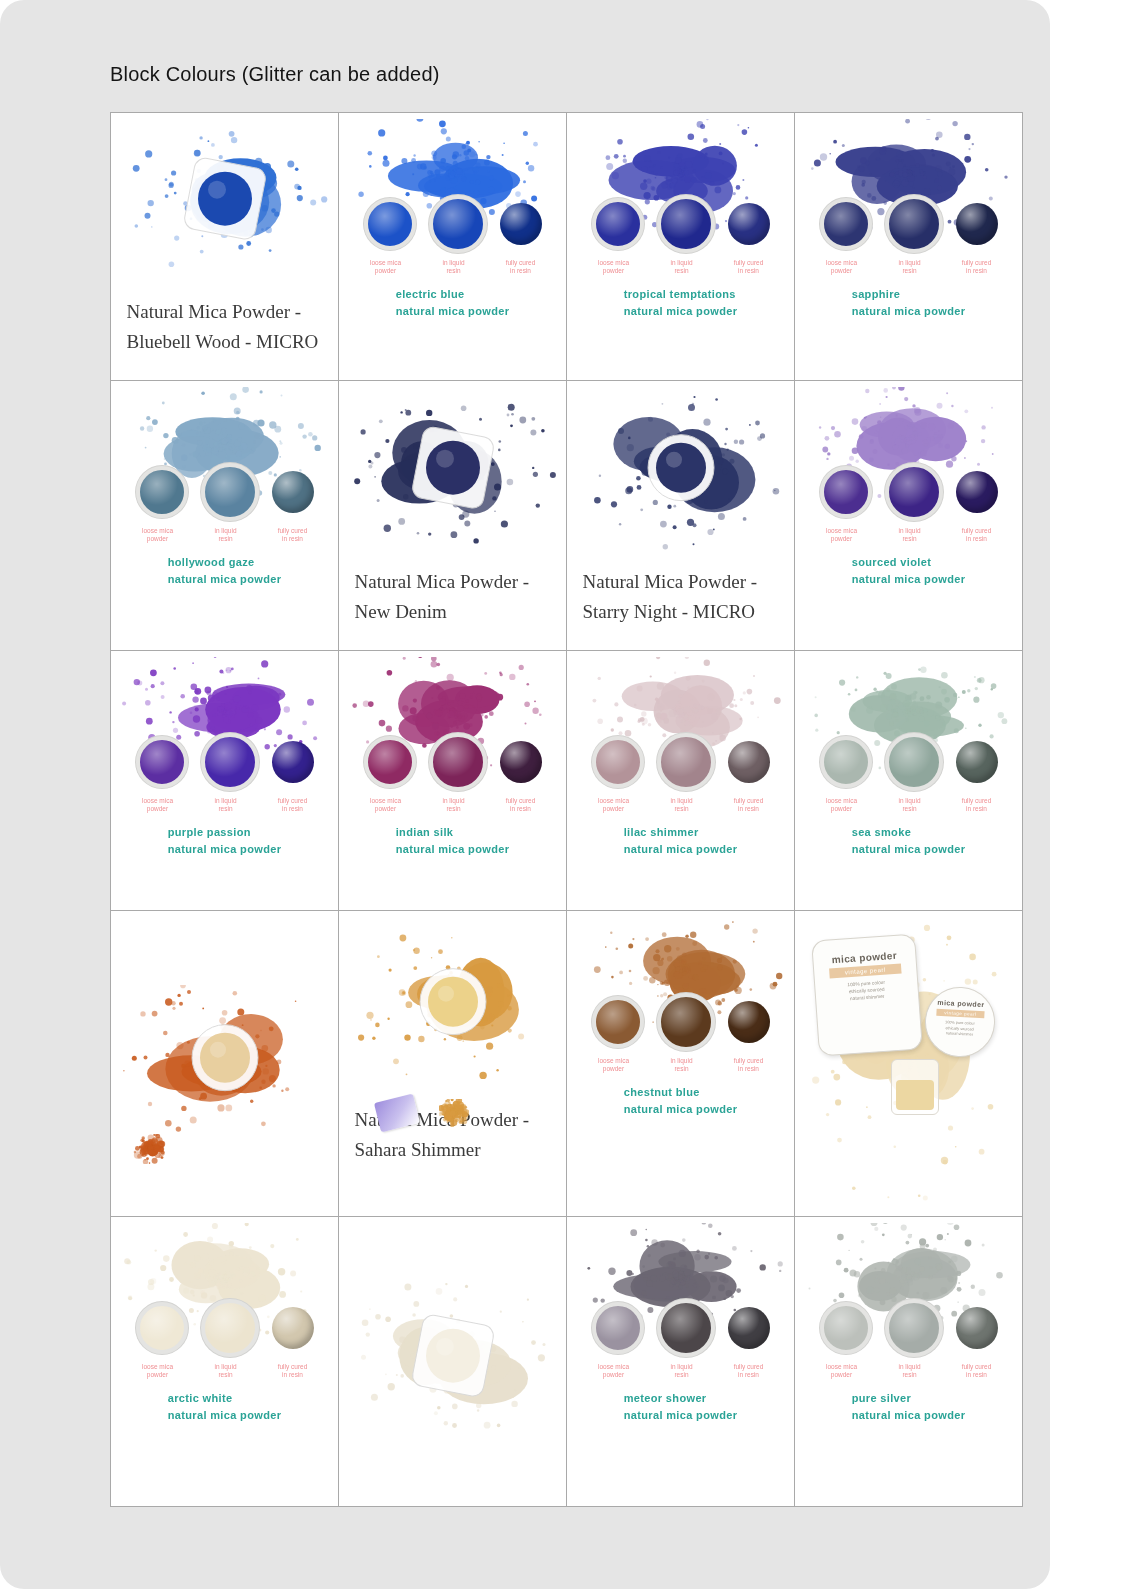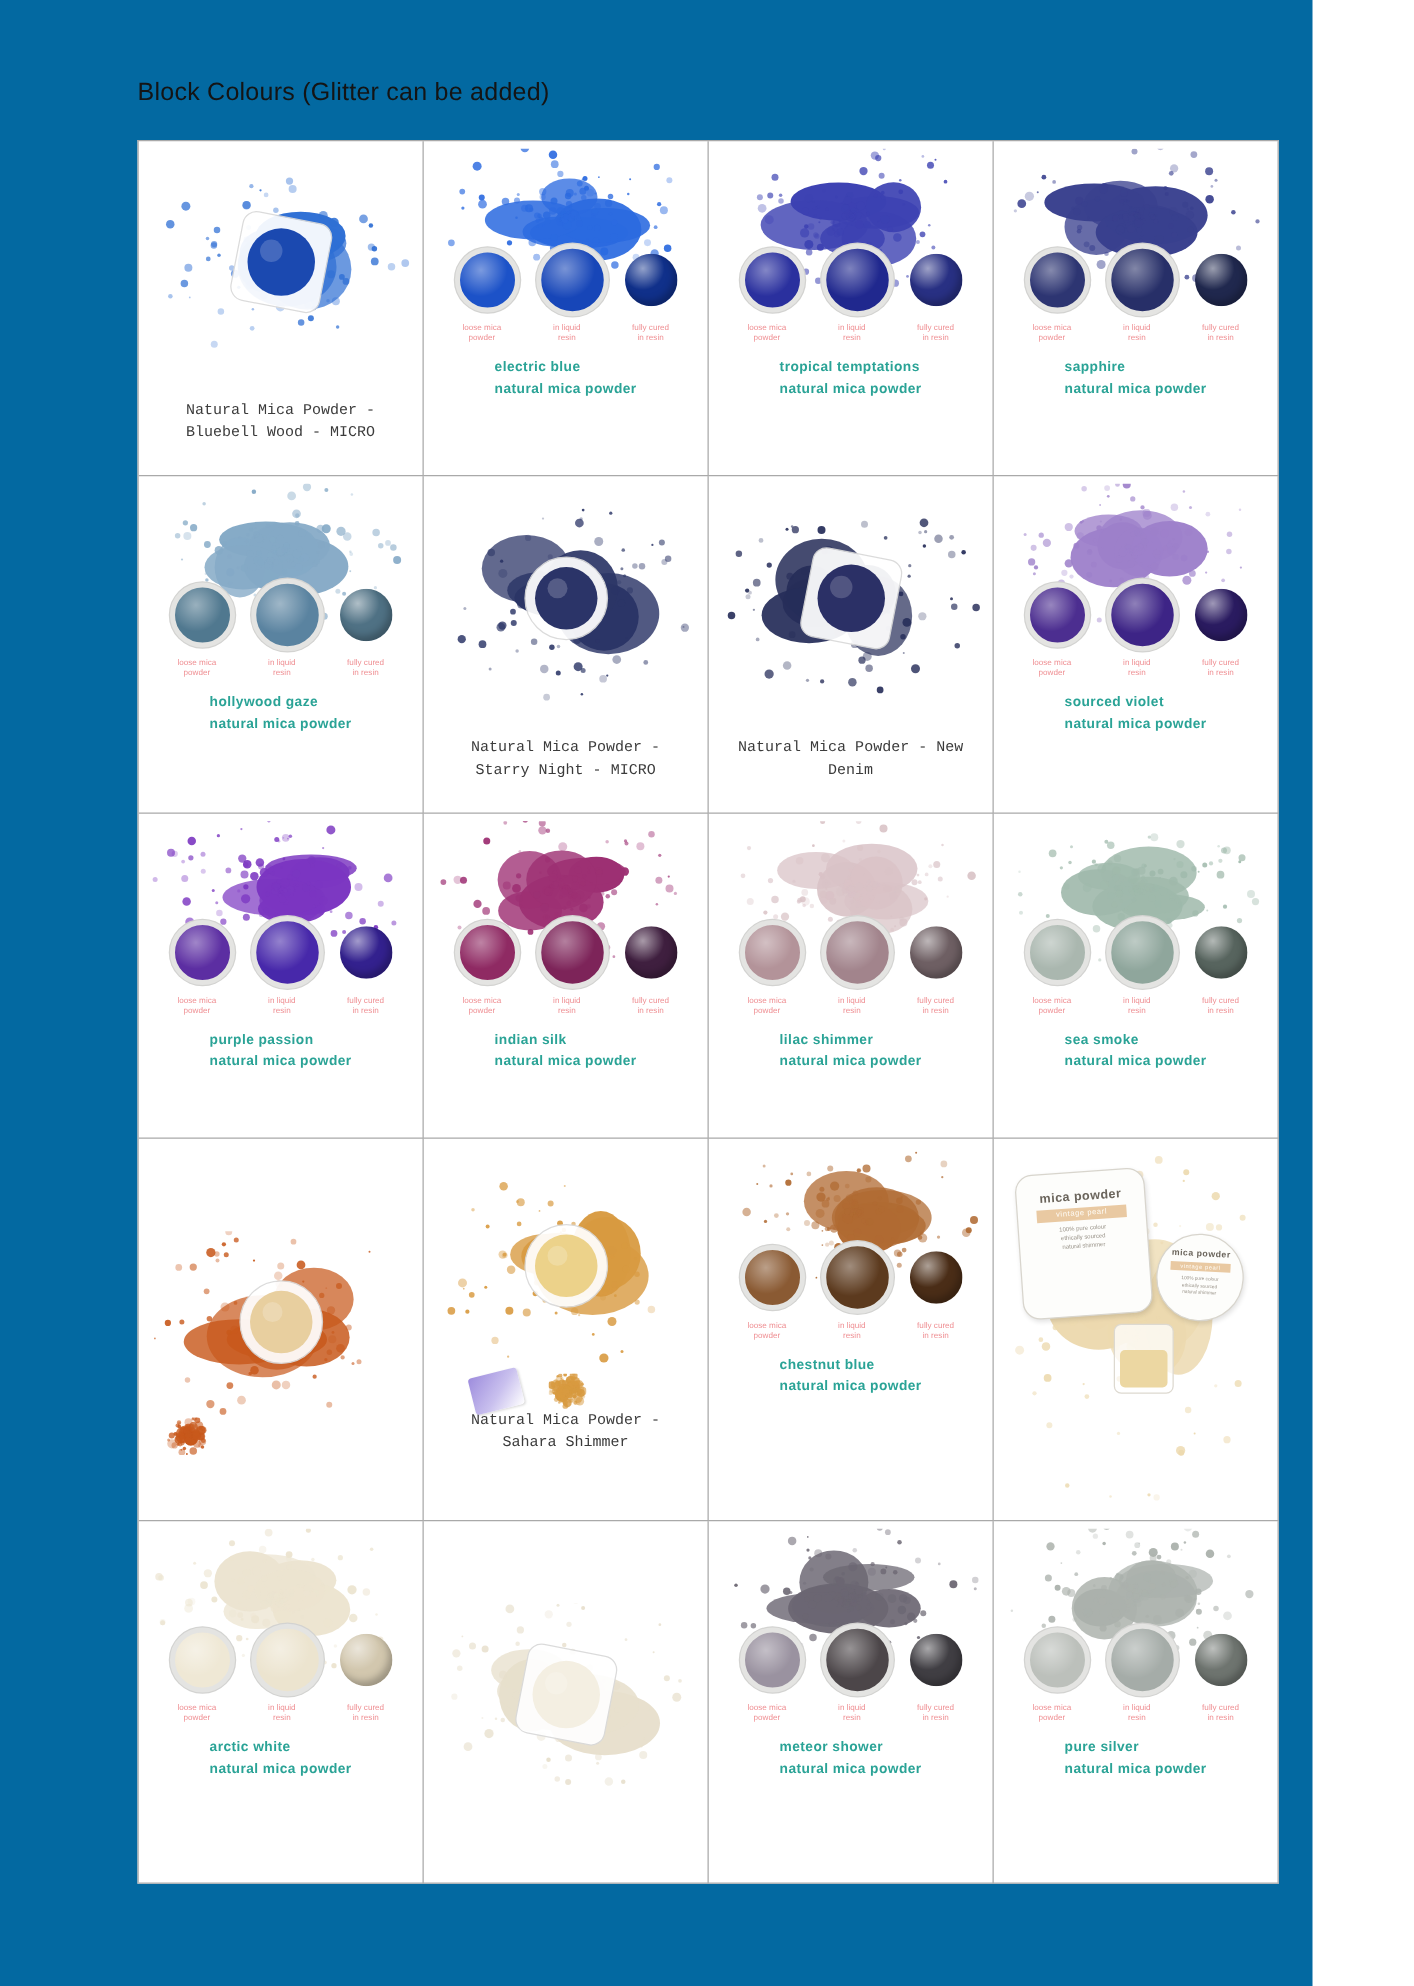--- a/index.html
+++ b/index.html
@@ -1,17 +1,17 @@
 <!DOCTYPE html>
 <html style="--teal: #2aa396; --pink: #ef8f93;"><head>
 <meta charset="utf-8">
 <style>
   html,body{margin:0;padding:0;background:#ffffff;}
-  #page{position:relative;width:1050px;height:1589px;background:#0369a1;overflow:hidden;
-        font-family:"Liberation Sans",sans-serif;}
+  #page{position:relative;width:1050px;height:1589px;background:#e5e5e5;overflow:hidden;
+        font-family:"Liberation Sans",sans-serif;border-radius:24px;}
   #title{position:absolute;left:110px;top:63px;font-size:20px;color:#141414;letter-spacing:.2px;}
   #grid{position:absolute;left:110px;top:112px;display:grid;
         grid-template-columns:repeat(4,228px);
         grid-template-rows:268px 270px 260px 306px 290px;
         border-top:1px solid #a9a9a9;border-left:1px solid #a9a9a9;background:#fff;}
   .cell{border-right:1px solid #a9a9a9;border-bottom:1px solid #a9a9a9;position:relative;
         box-sizing:border-box;display:flex;flex-direction:column;align-items:center;overflow:hidden;}
   
   .cell.swatch{justify-content:flex-start;padding-top:6px;}
   .splash{line-height:0;}
@@ -26,22 +26,22 @@
         box-shadow:inset -3px -4px 6px rgba(0,0,0,.25);}
   .jarlabels{display:flex;gap:13px;margin-top:6px;position:relative;z-index:2;}
   .jl{width:52px;text-align:center;font-size:6.5px;line-height:1.2;color:var(--pink);}
   .jl:nth-child(2){width:58px;}
   .jl:nth-child(3){width:50px;}
   .cap{margin-top:11px;text-align:left;position:relative;z-index:2;}
   .capname,.capsub{font-size:11px;font-weight:bold;color:var(--teal);letter-spacing:.35px;line-height:1.55;}
   
   .cell.photo{justify-content:space-between;}
   .cell.photo .splasharea{flex:1;display:flex;align-items:center;justify-content:center;width:100%;}
-  .photocap{font-family:Liberation Mono, monospace;font-size:12px;color:#3b3b3b;line-height:1.55;
-        text-align:center;max-width:196px;padding-bottom:24px;}
+  .photocap{font-family:Liberation Serif, serif;font-size:19px;color:#3b3b3b;line-height:1.55;
+        max-width:196px;padding-bottom:24px;}
   .cell.photo.tight .photocap{padding-bottom:12px;}
   .cell.photo.high .photocap{padding-bottom:52px;}
   .extra{position:absolute;z-index:1;line-height:0;}
   
   .cell.product{display:block;}
   .prodbg{position:absolute;left:0;top:0;width:100%;height:100%;}
   .tin{position:absolute;background:#fdfdfb;border:1px solid #d8d5cd;box-shadow:1px 2px 4px rgba(0,0,0,.12);
        display:flex;flex-direction:column;align-items:center;z-index:2;}
   .tin.big{left:20px;top:26px;width:104px;height:116px;border-radius:14px;transform:rotate(-4deg);padding-top:14px;box-sizing:border-box;}
   .tin.small{left:130px;top:76px;width:70px;height:70px;border-radius:50%;transform:rotate(3deg);padding-top:12px;box-sizing:border-box;}
@@ -760,146 +760,20 @@
           </div>
         </div>
         <div class="cap">
           <div class="capname">hollywood gaze</div>
           <div class="capsub">natural mica powder</div>
         </div>
       </div>
       <div class="cell photo">
         <div class="splasharea">
           <div class="splash"><svg width="214" height="158" viewBox="0 0 214 158" xmlns="http://www.w3.org/2000/svg">
-              <ellipse cx="74.8" cy="49.0" rx="35.4" ry="27.1" fill="#2b3566" opacity="0.74"></ellipse>
-              <ellipse cx="137.2" cy="87.4" rx="27.8" ry="27.1" fill="#2b3566" opacity="0.99"></ellipse>
-              <ellipse cx="140.6" cy="84.8" rx="40.8" ry="32.5" fill="#2b3566" opacity="0.82"></ellipse>
-              <ellipse cx="118.5" cy="64.8" rx="29.8" ry="30.7" fill="#2b3566" opacity="0.92"></ellipse>
-              <ellipse cx="86.0" cy="66.2" rx="26.2" ry="14.5" fill="#2b3566" opacity="0.83"></ellipse>
-              <ellipse cx="100.8" cy="72.2" rx="35.3" ry="15.4" fill="#2b3566" opacity="0.98"></ellipse>
-              <circle cx="46.1" cy="129.2" r="1.2" fill="#2b3566" opacity="0.43"></circle>
-              <circle cx="109.9" cy="45.7" r="2.7" fill="#2b3566" opacity="0.41"></circle>
-              <circle cx="108.6" cy="71.3" r="1.7" fill="#2b3566" opacity="0.64"></circle>
-              <circle cx="76.5" cy="24.3" r="2.5" fill="#2b3566" opacity="0.29"></circle>
-              <circle cx="23.4" cy="105.3" r="3.3" fill="#2b3566" opacity="0.84"></circle>
-              <circle cx="155.1" cy="104.2" r="0.7" fill="#2b3566" opacity="0.84"></circle>
-              <circle cx="56.3" cy="52.7" r="3.6" fill="#2b3566" opacity="0.32"></circle>
-              <circle cx="109.1" cy="46.4" r="3.0" fill="#2b3566" opacity="0.87"></circle>
-              <circle cx="149.4" cy="59.8" r="1.6" fill="#2b3566" opacity="0.30"></circle>
-              <circle cx="109.3" cy="98.9" r="3.5" fill="#2b3566" opacity="0.49"></circle>
-              <circle cx="83.3" cy="73.2" r="3.3" fill="#2b3566" opacity="0.34"></circle>
-              <circle cx="152.6" cy="34.1" r="1.4" fill="#2b3566" opacity="0.69"></circle>
-              <circle cx="86.1" cy="76.8" r="1.0" fill="#2b3566" opacity="0.66"></circle>
-              <circle cx="161.9" cy="46.7" r="2.2" fill="#2b3566" opacity="0.39"></circle>
-              <circle cx="81.3" cy="107.4" r="2.6" fill="#2b3566" opacity="0.52"></circle>
-              <circle cx="121.3" cy="54.8" r="3.0" fill="#2b3566" opacity="0.71"></circle>
-              <circle cx="102.3" cy="78.0" r="3.3" fill="#2b3566" opacity="0.28"></circle>
-              <circle cx="146.2" cy="66.4" r="3.1" fill="#2b3566" opacity="0.33"></circle>
-              <circle cx="107.4" cy="88.9" r="1.8" fill="#2b3566" opacity="0.79"></circle>
-              <circle cx="81.3" cy="65.0" r="2.7" fill="#2b3566" opacity="0.32"></circle>
-              <circle cx="147.4" cy="121.6" r="3.5" fill="#2b3566" opacity="0.41"></circle>
-              <circle cx="106.8" cy="73.7" r="2.2" fill="#2b3566" opacity="0.46"></circle>
-              <circle cx="100.8" cy="111.2" r="1.4" fill="#2b3566" opacity="0.37"></circle>
-              <circle cx="131.9" cy="106.8" r="1.7" fill="#2b3566" opacity="0.27"></circle>
-              <circle cx="139.8" cy="134.4" r="0.9" fill="#2b3566" opacity="0.87"></circle>
-              <circle cx="105.1" cy="72.3" r="2.4" fill="#2b3566" opacity="0.75"></circle>
-              <circle cx="116.8" cy="64.1" r="1.9" fill="#2b3566" opacity="0.58"></circle>
-              <circle cx="157.9" cy="66.3" r="2.5" fill="#2b3566" opacity="0.49"></circle>
-              <circle cx="114.0" cy="72.7" r="2.6" fill="#2b3566" opacity="0.56"></circle>
-              <circle cx="88.4" cy="55.8" r="3.5" fill="#2b3566" opacity="0.41"></circle>
-              <circle cx="97.1" cy="68.3" r="3.4" fill="#2b3566" opacity="0.73"></circle>
-              <circle cx="108.6" cy="57.0" r="1.3" fill="#2b3566" opacity="0.50"></circle>
-              <circle cx="55.3" cy="42.9" r="1.3" fill="#2b3566" opacity="0.92"></circle>
-              <circle cx="110.6" cy="76.9" r="3.1" fill="#2b3566" opacity="0.66"></circle>
-              <circle cx="100.7" cy="53.0" r="3.5" fill="#2b3566" opacity="0.31"></circle>
-              <circle cx="83.8" cy="70.4" r="1.7" fill="#2b3566" opacity="0.94"></circle>
-              <circle cx="95.5" cy="111.7" r="2.2" fill="#2b3566" opacity="0.88"></circle>
-              <circle cx="94.0" cy="63.0" r="2.7" fill="#2b3566" opacity="0.32"></circle>
-              <circle cx="109.0" cy="80.2" r="1.5" fill="#2b3566" opacity="0.76"></circle>
-              <circle cx="113.0" cy="97.2" r="1.6" fill="#2b3566" opacity="0.66"></circle>
-              <circle cx="131.6" cy="58.8" r="1.9" fill="#2b3566" opacity="0.84"></circle>
-              <circle cx="85.9" cy="53.4" r="3.0" fill="#2b3566" opacity="0.79"></circle>
-              <circle cx="64.4" cy="83.3" r="2.3" fill="#2b3566" opacity="0.82"></circle>
-              <circle cx="92.0" cy="68.9" r="0.9" fill="#2b3566" opacity="0.89"></circle>
-              <circle cx="88.4" cy="8.8" r="0.9" fill="#2b3566" opacity="0.28"></circle>
-              <circle cx="25.9" cy="80.8" r="1.2" fill="#2b3566" opacity="0.38"></circle>
-              <circle cx="94.2" cy="39.4" r="2.0" fill="#2b3566" opacity="0.27"></circle>
-              <circle cx="99.2" cy="70.5" r="3.3" fill="#2b3566" opacity="0.40"></circle>
-              <circle cx="120.5" cy="2.0" r="1.1" fill="#2b3566" opacity="0.90"></circle>
-              <circle cx="106.8" cy="75.5" r="2.5" fill="#2b3566" opacity="0.94"></circle>
-              <circle cx="105.1" cy="72.1" r="3.1" fill="#2b3566" opacity="0.50"></circle>
-              <circle cx="119.5" cy="149.3" r="1.0" fill="#2b3566" opacity="0.87"></circle>
-              <circle cx="151.1" cy="76.6" r="3.0" fill="#2b3566" opacity="0.30"></circle>
-              <circle cx="97.8" cy="73.8" r="0.7" fill="#2b3566" opacity="0.33"></circle>
-              <circle cx="115.8" cy="105.8" r="3.3" fill="#2b3566" opacity="0.68"></circle>
-              <circle cx="54.7" cy="95.7" r="3.5" fill="#2b3566" opacity="0.66"></circle>
-              <circle cx="111.3" cy="91.4" r="0.7" fill="#2b3566" opacity="0.86"></circle>
-              <circle cx="111.1" cy="59.8" r="3.1" fill="#2b3566" opacity="0.44"></circle>
-              <circle cx="183.5" cy="28.0" r="2.4" fill="#2b3566" opacity="0.58"></circle>
-              <circle cx="142.6" cy="4.5" r="1.3" fill="#2b3566" opacity="0.82"></circle>
-              <circle cx="200.8" cy="95.5" r="0.8" fill="#2b3566" opacity="0.43"></circle>
-              <circle cx="151.5" cy="49.0" r="1.2" fill="#2b3566" opacity="0.62"></circle>
-              <circle cx="91.3" cy="151.7" r="2.7" fill="#2b3566" opacity="0.26"></circle>
-              <circle cx="201.9" cy="96.2" r="3.3" fill="#2b3566" opacity="0.42"></circle>
-              <circle cx="175.9" cy="29.9" r="0.9" fill="#2b3566" opacity="0.83"></circle>
-              <circle cx="107.5" cy="71.7" r="3.3" fill="#2b3566" opacity="0.47"></circle>
-              <circle cx="85.9" cy="74.3" r="3.4" fill="#2b3566" opacity="0.50"></circle>
-              <circle cx="121.9" cy="48.3" r="2.4" fill="#2b3566" opacity="0.29"></circle>
-              <circle cx="167.6" cy="47.0" r="2.6" fill="#2b3566" opacity="0.44"></circle>
-              <circle cx="102.1" cy="72.3" r="2.2" fill="#2b3566" opacity="0.80"></circle>
-              <circle cx="101.3" cy="40.0" r="0.9" fill="#2b3566" opacity="0.71"></circle>
-              <circle cx="110.8" cy="73.3" r="1.3" fill="#2b3566" opacity="0.91"></circle>
-              <circle cx="153.7" cy="54.6" r="1.2" fill="#2b3566" opacity="0.60"></circle>
-              <circle cx="91.5" cy="69.3" r="2.4" fill="#2b3566" opacity="0.73"></circle>
-              <circle cx="89.4" cy="129.1" r="3.4" fill="#2b3566" opacity="0.36"></circle>
-              <circle cx="185.5" cy="43.6" r="2.4" fill="#2b3566" opacity="0.32"></circle>
-              <circle cx="120.1" cy="-3.2" r="2.2" fill="#2b3566" opacity="0.51"></circle>
-              <circle cx="128.1" cy="73.4" r="3.1" fill="#2b3566" opacity="0.64"></circle>
-              <circle cx="170.6" cy="123.9" r="1.9" fill="#2b3566" opacity="0.51"></circle>
-              <circle cx="40.0" cy="109.3" r="3.1" fill="#2b3566" opacity="0.82"></circle>
-              <circle cx="105.3" cy="51.6" r="3.1" fill="#2b3566" opacity="0.76"></circle>
-              <circle cx="118.6" cy="92.2" r="1.7" fill="#2b3566" opacity="0.44"></circle>
-              <circle cx="136.5" cy="137.0" r="3.1" fill="#2b3566" opacity="0.27"></circle>
-              <circle cx="113.0" cy="73.2" r="1.0" fill="#2b3566" opacity="0.70"></circle>
-              <circle cx="94.5" cy="77.6" r="2.4" fill="#2b3566" opacity="0.44"></circle>
-              <circle cx="120.5" cy="130.3" r="2.0" fill="#2b3566" opacity="0.67"></circle>
-              <circle cx="118.9" cy="9.1" r="1.3" fill="#2b3566" opacity="0.37"></circle>
-              <circle cx="188.5" cy="40.9" r="2.6" fill="#2b3566" opacity="0.55"></circle>
-              <circle cx="103.7" cy="79.9" r="2.2" fill="#2b3566" opacity="0.45"></circle>
-              <circle cx="47.0" cy="36.0" r="3.0" fill="#2b3566" opacity="0.58"></circle>
-              <circle cx="125.6" cy="53.9" r="2.5" fill="#2b3566" opacity="0.47"></circle>
-              <circle cx="75.8" cy="72.5" r="1.2" fill="#2b3566" opacity="0.52"></circle>
-              <circle cx="116.8" cy="62.1" r="1.3" fill="#2b3566" opacity="0.61"></circle>
-              <circle cx="55.9" cy="94.4" r="3.3" fill="#2b3566" opacity="0.78"></circle>
-              <circle cx="133.6" cy="62.7" r="2.6" fill="#2b3566" opacity="0.93"></circle>
-              <circle cx="117.5" cy="12.4" r="3.5" fill="#2b3566" opacity="0.74"></circle>
-              <circle cx="67.7" cy="114.8" r="1.4" fill="#2b3566" opacity="0.37"></circle>
-              <circle cx="70.9" cy="77.4" r="3.3" fill="#2b3566" opacity="0.60"></circle>
-              <circle cx="119.1" cy="81.6" r="2.6" fill="#2b3566" opacity="0.42"></circle>
-              <circle cx="109.3" cy="82.8" r="3.7" fill="#2b3566" opacity="0.45"></circle>
-              <circle cx="111.8" cy="66.5" r="2.2" fill="#2b3566" opacity="0.39"></circle>
-              <circle cx="108.9" cy="72.0" r="2.7" fill="#2b3566" opacity="0.75"></circle>
-              <circle cx="106.8" cy="79.3" r="3.1" fill="#2b3566" opacity="0.58"></circle>
-              <circle cx="115.9" cy="71.1" r="2.0" fill="#2b3566" opacity="0.37"></circle>
-              <circle cx="106.0" cy="63.3" r="2.5" fill="#2b3566" opacity="0.70"></circle>
-              <circle cx="100.6" cy="132.3" r="2.0" fill="#2b3566" opacity="0.88"></circle>
-              <circle cx="133.0" cy="27.2" r="3.6" fill="#2b3566" opacity="0.40"></circle>
-              <circle cx="136.8" cy="77.9" r="3.0" fill="#2b3566" opacity="0.39"></circle>
-              <circle cx="65.0" cy="92.4" r="2.4" fill="#2b3566" opacity="0.82"></circle>
-              <circle cx="116.5" cy="127.3" r="3.6" fill="#2b3566" opacity="0.81"></circle>
-              <circle cx="107" cy="72.68" r="33" fill="#ffffff" opacity="0.93" stroke="#d9d9d9"></circle>
-              <circle cx="107" cy="72.68" r="25" fill="#2b3468"></circle>
-              <circle cx="100" cy="64.68" r="8" fill="#ffffff" opacity="0.2"></circle>
-            </svg></div>
-        </div>
-        <div class="photocap">Natural Mica Powder - Starry Night - MICRO</div>
-      </div>
-      <div class="cell photo">
-        <div class="splasharea">
-          <div class="splash"><svg width="214" height="158" viewBox="0 0 214 158" xmlns="http://www.w3.org/2000/svg">
               <ellipse cx="75.3" cy="68.3" rx="20.3" ry="22.0" fill="#262d59" opacity="0.95"></ellipse>
               <ellipse cx="78.8" cy="76.1" rx="26.8" ry="19.7" fill="#262d59" opacity="0.90"></ellipse>
               <ellipse cx="83.4" cy="57.8" rx="37.1" ry="32.8" fill="#262d59" opacity="0.86"></ellipse>
               <ellipse cx="128.5" cy="86.8" rx="27.2" ry="31.9" fill="#262d59" opacity="0.71"></ellipse>
               <ellipse cx="73.3" cy="86.2" rx="38.0" ry="22.4" fill="#262d59" opacity="0.93"></ellipse>
               <ellipse cx="120.0" cy="68.0" rx="22.6" ry="22.1" fill="#262d59" opacity="0.88"></ellipse>
               <circle cx="162.0" cy="20.0" r="1.4" fill="#262d59" opacity="0.31"></circle>
               <circle cx="107.0" cy="76.9" r="1.4" fill="#262d59" opacity="0.78"></circle>
               <circle cx="23.7" cy="66.4" r="1.7" fill="#262d59" opacity="0.90"></circle>
               <circle cx="57.9" cy="54.9" r="2.8" fill="#262d59" opacity="0.63"></circle>
@@ -1010,20 +884,146 @@
               <circle cx="92.2" cy="72.5" r="3.4" fill="#262d59" opacity="0.35"></circle>
               <circle cx="107.9" cy="139.7" r="3.4" fill="#262d59" opacity="0.68"></circle>
               <g transform="rotate(11 107 72.68)">
                 <rect x="71" y="36.68000000000001" width="72" height="72" rx="11" fill="#ffffff" opacity="0.93" stroke="#d9d9d9"></rect>
               </g>
               <circle cx="107" cy="72.68" r="27" fill="#2b3066"></circle>
               <circle cx="99" cy="63.68000000000001" r="9" fill="#ffffff" opacity="0.18"></circle>
             </svg></div>
         </div>
         <div class="photocap">Natural Mica Powder - New Denim</div>
+      </div>
+      <div class="cell photo">
+        <div class="splasharea">
+          <div class="splash"><svg width="214" height="158" viewBox="0 0 214 158" xmlns="http://www.w3.org/2000/svg">
+              <ellipse cx="74.8" cy="49.0" rx="35.4" ry="27.1" fill="#2b3566" opacity="0.74"></ellipse>
+              <ellipse cx="137.2" cy="87.4" rx="27.8" ry="27.1" fill="#2b3566" opacity="0.99"></ellipse>
+              <ellipse cx="140.6" cy="84.8" rx="40.8" ry="32.5" fill="#2b3566" opacity="0.82"></ellipse>
+              <ellipse cx="118.5" cy="64.8" rx="29.8" ry="30.7" fill="#2b3566" opacity="0.92"></ellipse>
+              <ellipse cx="86.0" cy="66.2" rx="26.2" ry="14.5" fill="#2b3566" opacity="0.83"></ellipse>
+              <ellipse cx="100.8" cy="72.2" rx="35.3" ry="15.4" fill="#2b3566" opacity="0.98"></ellipse>
+              <circle cx="46.1" cy="129.2" r="1.2" fill="#2b3566" opacity="0.43"></circle>
+              <circle cx="109.9" cy="45.7" r="2.7" fill="#2b3566" opacity="0.41"></circle>
+              <circle cx="108.6" cy="71.3" r="1.7" fill="#2b3566" opacity="0.64"></circle>
+              <circle cx="76.5" cy="24.3" r="2.5" fill="#2b3566" opacity="0.29"></circle>
+              <circle cx="23.4" cy="105.3" r="3.3" fill="#2b3566" opacity="0.84"></circle>
+              <circle cx="155.1" cy="104.2" r="0.7" fill="#2b3566" opacity="0.84"></circle>
+              <circle cx="56.3" cy="52.7" r="3.6" fill="#2b3566" opacity="0.32"></circle>
+              <circle cx="109.1" cy="46.4" r="3.0" fill="#2b3566" opacity="0.87"></circle>
+              <circle cx="149.4" cy="59.8" r="1.6" fill="#2b3566" opacity="0.30"></circle>
+              <circle cx="109.3" cy="98.9" r="3.5" fill="#2b3566" opacity="0.49"></circle>
+              <circle cx="83.3" cy="73.2" r="3.3" fill="#2b3566" opacity="0.34"></circle>
+              <circle cx="152.6" cy="34.1" r="1.4" fill="#2b3566" opacity="0.69"></circle>
+              <circle cx="86.1" cy="76.8" r="1.0" fill="#2b3566" opacity="0.66"></circle>
+              <circle cx="161.9" cy="46.7" r="2.2" fill="#2b3566" opacity="0.39"></circle>
+              <circle cx="81.3" cy="107.4" r="2.6" fill="#2b3566" opacity="0.52"></circle>
+              <circle cx="121.3" cy="54.8" r="3.0" fill="#2b3566" opacity="0.71"></circle>
+              <circle cx="102.3" cy="78.0" r="3.3" fill="#2b3566" opacity="0.28"></circle>
+              <circle cx="146.2" cy="66.4" r="3.1" fill="#2b3566" opacity="0.33"></circle>
+              <circle cx="107.4" cy="88.9" r="1.8" fill="#2b3566" opacity="0.79"></circle>
+              <circle cx="81.3" cy="65.0" r="2.7" fill="#2b3566" opacity="0.32"></circle>
+              <circle cx="147.4" cy="121.6" r="3.5" fill="#2b3566" opacity="0.41"></circle>
+              <circle cx="106.8" cy="73.7" r="2.2" fill="#2b3566" opacity="0.46"></circle>
+              <circle cx="100.8" cy="111.2" r="1.4" fill="#2b3566" opacity="0.37"></circle>
+              <circle cx="131.9" cy="106.8" r="1.7" fill="#2b3566" opacity="0.27"></circle>
+              <circle cx="139.8" cy="134.4" r="0.9" fill="#2b3566" opacity="0.87"></circle>
+              <circle cx="105.1" cy="72.3" r="2.4" fill="#2b3566" opacity="0.75"></circle>
+              <circle cx="116.8" cy="64.1" r="1.9" fill="#2b3566" opacity="0.58"></circle>
+              <circle cx="157.9" cy="66.3" r="2.5" fill="#2b3566" opacity="0.49"></circle>
+              <circle cx="114.0" cy="72.7" r="2.6" fill="#2b3566" opacity="0.56"></circle>
+              <circle cx="88.4" cy="55.8" r="3.5" fill="#2b3566" opacity="0.41"></circle>
+              <circle cx="97.1" cy="68.3" r="3.4" fill="#2b3566" opacity="0.73"></circle>
+              <circle cx="108.6" cy="57.0" r="1.3" fill="#2b3566" opacity="0.50"></circle>
+              <circle cx="55.3" cy="42.9" r="1.3" fill="#2b3566" opacity="0.92"></circle>
+              <circle cx="110.6" cy="76.9" r="3.1" fill="#2b3566" opacity="0.66"></circle>
+              <circle cx="100.7" cy="53.0" r="3.5" fill="#2b3566" opacity="0.31"></circle>
+              <circle cx="83.8" cy="70.4" r="1.7" fill="#2b3566" opacity="0.94"></circle>
+              <circle cx="95.5" cy="111.7" r="2.2" fill="#2b3566" opacity="0.88"></circle>
+              <circle cx="94.0" cy="63.0" r="2.7" fill="#2b3566" opacity="0.32"></circle>
+              <circle cx="109.0" cy="80.2" r="1.5" fill="#2b3566" opacity="0.76"></circle>
+              <circle cx="113.0" cy="97.2" r="1.6" fill="#2b3566" opacity="0.66"></circle>
+              <circle cx="131.6" cy="58.8" r="1.9" fill="#2b3566" opacity="0.84"></circle>
+              <circle cx="85.9" cy="53.4" r="3.0" fill="#2b3566" opacity="0.79"></circle>
+              <circle cx="64.4" cy="83.3" r="2.3" fill="#2b3566" opacity="0.82"></circle>
+              <circle cx="92.0" cy="68.9" r="0.9" fill="#2b3566" opacity="0.89"></circle>
+              <circle cx="88.4" cy="8.8" r="0.9" fill="#2b3566" opacity="0.28"></circle>
+              <circle cx="25.9" cy="80.8" r="1.2" fill="#2b3566" opacity="0.38"></circle>
+              <circle cx="94.2" cy="39.4" r="2.0" fill="#2b3566" opacity="0.27"></circle>
+              <circle cx="99.2" cy="70.5" r="3.3" fill="#2b3566" opacity="0.40"></circle>
+              <circle cx="120.5" cy="2.0" r="1.1" fill="#2b3566" opacity="0.90"></circle>
+              <circle cx="106.8" cy="75.5" r="2.5" fill="#2b3566" opacity="0.94"></circle>
+              <circle cx="105.1" cy="72.1" r="3.1" fill="#2b3566" opacity="0.50"></circle>
+              <circle cx="119.5" cy="149.3" r="1.0" fill="#2b3566" opacity="0.87"></circle>
+              <circle cx="151.1" cy="76.6" r="3.0" fill="#2b3566" opacity="0.30"></circle>
+              <circle cx="97.8" cy="73.8" r="0.7" fill="#2b3566" opacity="0.33"></circle>
+              <circle cx="115.8" cy="105.8" r="3.3" fill="#2b3566" opacity="0.68"></circle>
+              <circle cx="54.7" cy="95.7" r="3.5" fill="#2b3566" opacity="0.66"></circle>
+              <circle cx="111.3" cy="91.4" r="0.7" fill="#2b3566" opacity="0.86"></circle>
+              <circle cx="111.1" cy="59.8" r="3.1" fill="#2b3566" opacity="0.44"></circle>
+              <circle cx="183.5" cy="28.0" r="2.4" fill="#2b3566" opacity="0.58"></circle>
+              <circle cx="142.6" cy="4.5" r="1.3" fill="#2b3566" opacity="0.82"></circle>
+              <circle cx="200.8" cy="95.5" r="0.8" fill="#2b3566" opacity="0.43"></circle>
+              <circle cx="151.5" cy="49.0" r="1.2" fill="#2b3566" opacity="0.62"></circle>
+              <circle cx="91.3" cy="151.7" r="2.7" fill="#2b3566" opacity="0.26"></circle>
+              <circle cx="201.9" cy="96.2" r="3.3" fill="#2b3566" opacity="0.42"></circle>
+              <circle cx="175.9" cy="29.9" r="0.9" fill="#2b3566" opacity="0.83"></circle>
+              <circle cx="107.5" cy="71.7" r="3.3" fill="#2b3566" opacity="0.47"></circle>
+              <circle cx="85.9" cy="74.3" r="3.4" fill="#2b3566" opacity="0.50"></circle>
+              <circle cx="121.9" cy="48.3" r="2.4" fill="#2b3566" opacity="0.29"></circle>
+              <circle cx="167.6" cy="47.0" r="2.6" fill="#2b3566" opacity="0.44"></circle>
+              <circle cx="102.1" cy="72.3" r="2.2" fill="#2b3566" opacity="0.80"></circle>
+              <circle cx="101.3" cy="40.0" r="0.9" fill="#2b3566" opacity="0.71"></circle>
+              <circle cx="110.8" cy="73.3" r="1.3" fill="#2b3566" opacity="0.91"></circle>
+              <circle cx="153.7" cy="54.6" r="1.2" fill="#2b3566" opacity="0.60"></circle>
+              <circle cx="91.5" cy="69.3" r="2.4" fill="#2b3566" opacity="0.73"></circle>
+              <circle cx="89.4" cy="129.1" r="3.4" fill="#2b3566" opacity="0.36"></circle>
+              <circle cx="185.5" cy="43.6" r="2.4" fill="#2b3566" opacity="0.32"></circle>
+              <circle cx="120.1" cy="-3.2" r="2.2" fill="#2b3566" opacity="0.51"></circle>
+              <circle cx="128.1" cy="73.4" r="3.1" fill="#2b3566" opacity="0.64"></circle>
+              <circle cx="170.6" cy="123.9" r="1.9" fill="#2b3566" opacity="0.51"></circle>
+              <circle cx="40.0" cy="109.3" r="3.1" fill="#2b3566" opacity="0.82"></circle>
+              <circle cx="105.3" cy="51.6" r="3.1" fill="#2b3566" opacity="0.76"></circle>
+              <circle cx="118.6" cy="92.2" r="1.7" fill="#2b3566" opacity="0.44"></circle>
+              <circle cx="136.5" cy="137.0" r="3.1" fill="#2b3566" opacity="0.27"></circle>
+              <circle cx="113.0" cy="73.2" r="1.0" fill="#2b3566" opacity="0.70"></circle>
+              <circle cx="94.5" cy="77.6" r="2.4" fill="#2b3566" opacity="0.44"></circle>
+              <circle cx="120.5" cy="130.3" r="2.0" fill="#2b3566" opacity="0.67"></circle>
+              <circle cx="118.9" cy="9.1" r="1.3" fill="#2b3566" opacity="0.37"></circle>
+              <circle cx="188.5" cy="40.9" r="2.6" fill="#2b3566" opacity="0.55"></circle>
+              <circle cx="103.7" cy="79.9" r="2.2" fill="#2b3566" opacity="0.45"></circle>
+              <circle cx="47.0" cy="36.0" r="3.0" fill="#2b3566" opacity="0.58"></circle>
+              <circle cx="125.6" cy="53.9" r="2.5" fill="#2b3566" opacity="0.47"></circle>
+              <circle cx="75.8" cy="72.5" r="1.2" fill="#2b3566" opacity="0.52"></circle>
+              <circle cx="116.8" cy="62.1" r="1.3" fill="#2b3566" opacity="0.61"></circle>
+              <circle cx="55.9" cy="94.4" r="3.3" fill="#2b3566" opacity="0.78"></circle>
+              <circle cx="133.6" cy="62.7" r="2.6" fill="#2b3566" opacity="0.93"></circle>
+              <circle cx="117.5" cy="12.4" r="3.5" fill="#2b3566" opacity="0.74"></circle>
+              <circle cx="67.7" cy="114.8" r="1.4" fill="#2b3566" opacity="0.37"></circle>
+              <circle cx="70.9" cy="77.4" r="3.3" fill="#2b3566" opacity="0.60"></circle>
+              <circle cx="119.1" cy="81.6" r="2.6" fill="#2b3566" opacity="0.42"></circle>
+              <circle cx="109.3" cy="82.8" r="3.7" fill="#2b3566" opacity="0.45"></circle>
+              <circle cx="111.8" cy="66.5" r="2.2" fill="#2b3566" opacity="0.39"></circle>
+              <circle cx="108.9" cy="72.0" r="2.7" fill="#2b3566" opacity="0.75"></circle>
+              <circle cx="106.8" cy="79.3" r="3.1" fill="#2b3566" opacity="0.58"></circle>
+              <circle cx="115.9" cy="71.1" r="2.0" fill="#2b3566" opacity="0.37"></circle>
+              <circle cx="106.0" cy="63.3" r="2.5" fill="#2b3566" opacity="0.70"></circle>
+              <circle cx="100.6" cy="132.3" r="2.0" fill="#2b3566" opacity="0.88"></circle>
+              <circle cx="133.0" cy="27.2" r="3.6" fill="#2b3566" opacity="0.40"></circle>
+              <circle cx="136.8" cy="77.9" r="3.0" fill="#2b3566" opacity="0.39"></circle>
+              <circle cx="65.0" cy="92.4" r="2.4" fill="#2b3566" opacity="0.82"></circle>
+              <circle cx="116.5" cy="127.3" r="3.6" fill="#2b3566" opacity="0.81"></circle>
+              <circle cx="107" cy="72.68" r="33" fill="#ffffff" opacity="0.93" stroke="#d9d9d9"></circle>
+              <circle cx="107" cy="72.68" r="25" fill="#2b3468"></circle>
+              <circle cx="100" cy="64.68" r="8" fill="#ffffff" opacity="0.2"></circle>
+            </svg></div>
+        </div>
+        <div class="photocap">Natural Mica Powder - Starry Night - MICRO</div>
       </div>
       <div class="cell swatch">
         <div class="splash"><svg width="212" height="118" viewBox="0 0 212 118" xmlns="http://www.w3.org/2000/svg">
             <ellipse cx="83.8" cy="37.8" rx="27.2" ry="13.2" fill="#9d80ca" opacity="0.77"></ellipse>
             <ellipse cx="109.7" cy="42.6" rx="33.5" ry="21.4" fill="#9d80ca" opacity="0.76"></ellipse>
             <ellipse cx="87.8" cy="59.0" rx="34.4" ry="23.8" fill="#9d80ca" opacity="0.95"></ellipse>
             <ellipse cx="95.0" cy="49.6" rx="20.0" ry="18.8" fill="#9d80ca" opacity="0.98"></ellipse>
             <ellipse cx="107.9" cy="54.5" rx="19.4" ry="19.6" fill="#9d80ca" opacity="0.79"></ellipse>
             <ellipse cx="132.7" cy="52.0" rx="30.5" ry="22.2" fill="#9d80ca" opacity="0.97"></ellipse>
             <circle cx="105.7" cy="39.9" r="1.3" fill="#9d80ca" opacity="0.70"></circle>

